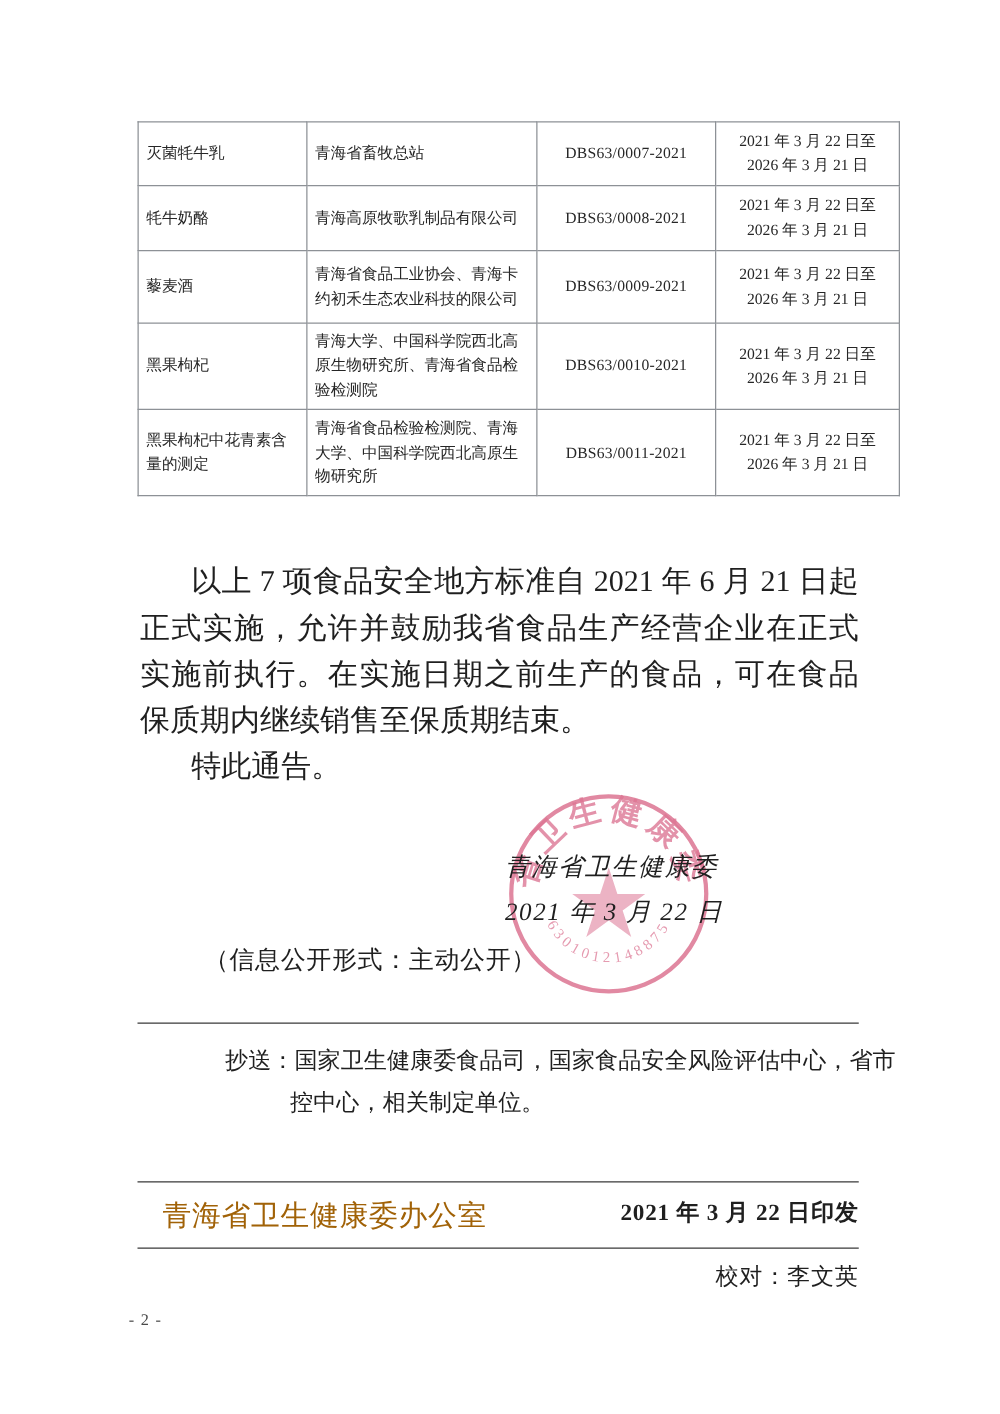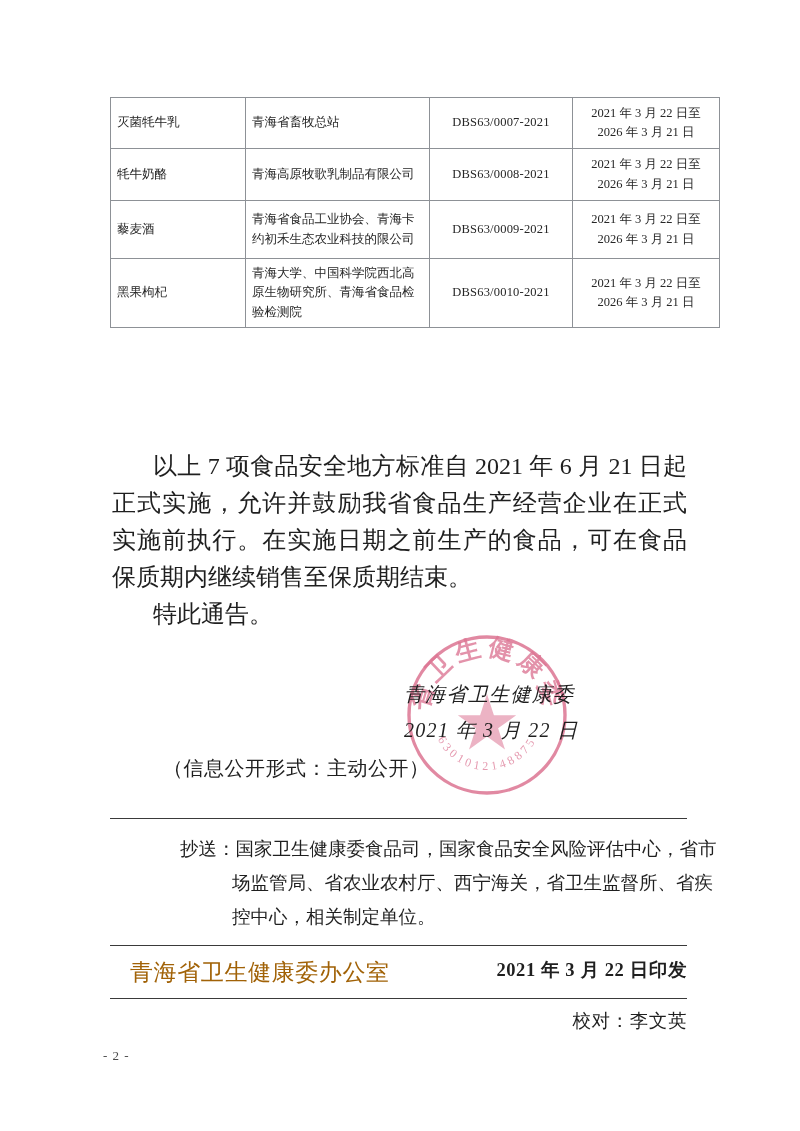--- a/index.html
+++ b/index.html
@@ -211,20 +211,29 @@
         <td class="c-code">DBS63/0009-2021</td>
         <td class="c-date">
           <div>2021 年 3 月 22 日至</div>
           <div>2026 年 3 月 21 日</div>
         </td>
       </tr>
       <tr class="row-h4">
         <td class="c-name">黑果枸杞</td>
         <td class="c-org">青海大学、中国科学院西北高原生物研究所、青海省食品检验检测院</td>
         <td class="c-code">DBS63/0010-2021</td>
+        <td class="c-date">
+          <div>2021 年 3 月 22 日至</div>
+          <div>2026 年 3 月 21 日</div>
+        </td>
+      </tr>
+      <tr class="row-h5">
+        <td class="c-name">黑果枸杞中花青素含量的测定</td>
+        <td class="c-org">青海省食品检验检测院、青海大学、中国科学院西北高原生物研究所</td>
+        <td class="c-code">DBS63/0011-2021</td>
         <td class="c-date">
           <div>2021 年 3 月 22 日至</div>
           <div>2026 年 3 月 21 日</div>
         </td>
       </tr>
     </tbody>
   </table>
 
   <div class="body-para" id="para-implementation">以上 7 项食品安全地方标准自 2021 年 6 月 21 日起正式实施，允许并鼓励我省食品生产经营企业在正式实施前执行。在实施日期之前生产的食品，可在食品保质期内继续销售至保质期结束。</div>
 
@@ -251,21 +260,20 @@
     <div id="signature-org">青海省卫生健康委</div>
     <div id="signature-date">2021 年 3 月 22 日</div>
   </div>
 
   <div id="disclosure-line">（信息公开形式：主动公开）</div>
 
   <div class="rule" id="rule-top"></div>
 
   <div id="cc-block">
     <span>抄送：</span><span>国家卫生健康委食品司，国家食品安全风险评估中心，省市</span>
-    <span class="cc-indent">场监管局、省农业农村厅、西宁海关，省卫生监督所、省疾</span>
     <span class="cc-indent">控中心，相关制定单位。</span>
   </div>
 
   <div class="rule" id="rule-mid"></div>
 
   <div id="footer-office">青海省卫生健康委办公室</div>
   <div id="footer-print-date">2021 年 3 月 22 日印发</div>
 
   <div class="rule" id="rule-bottom"></div>
 

